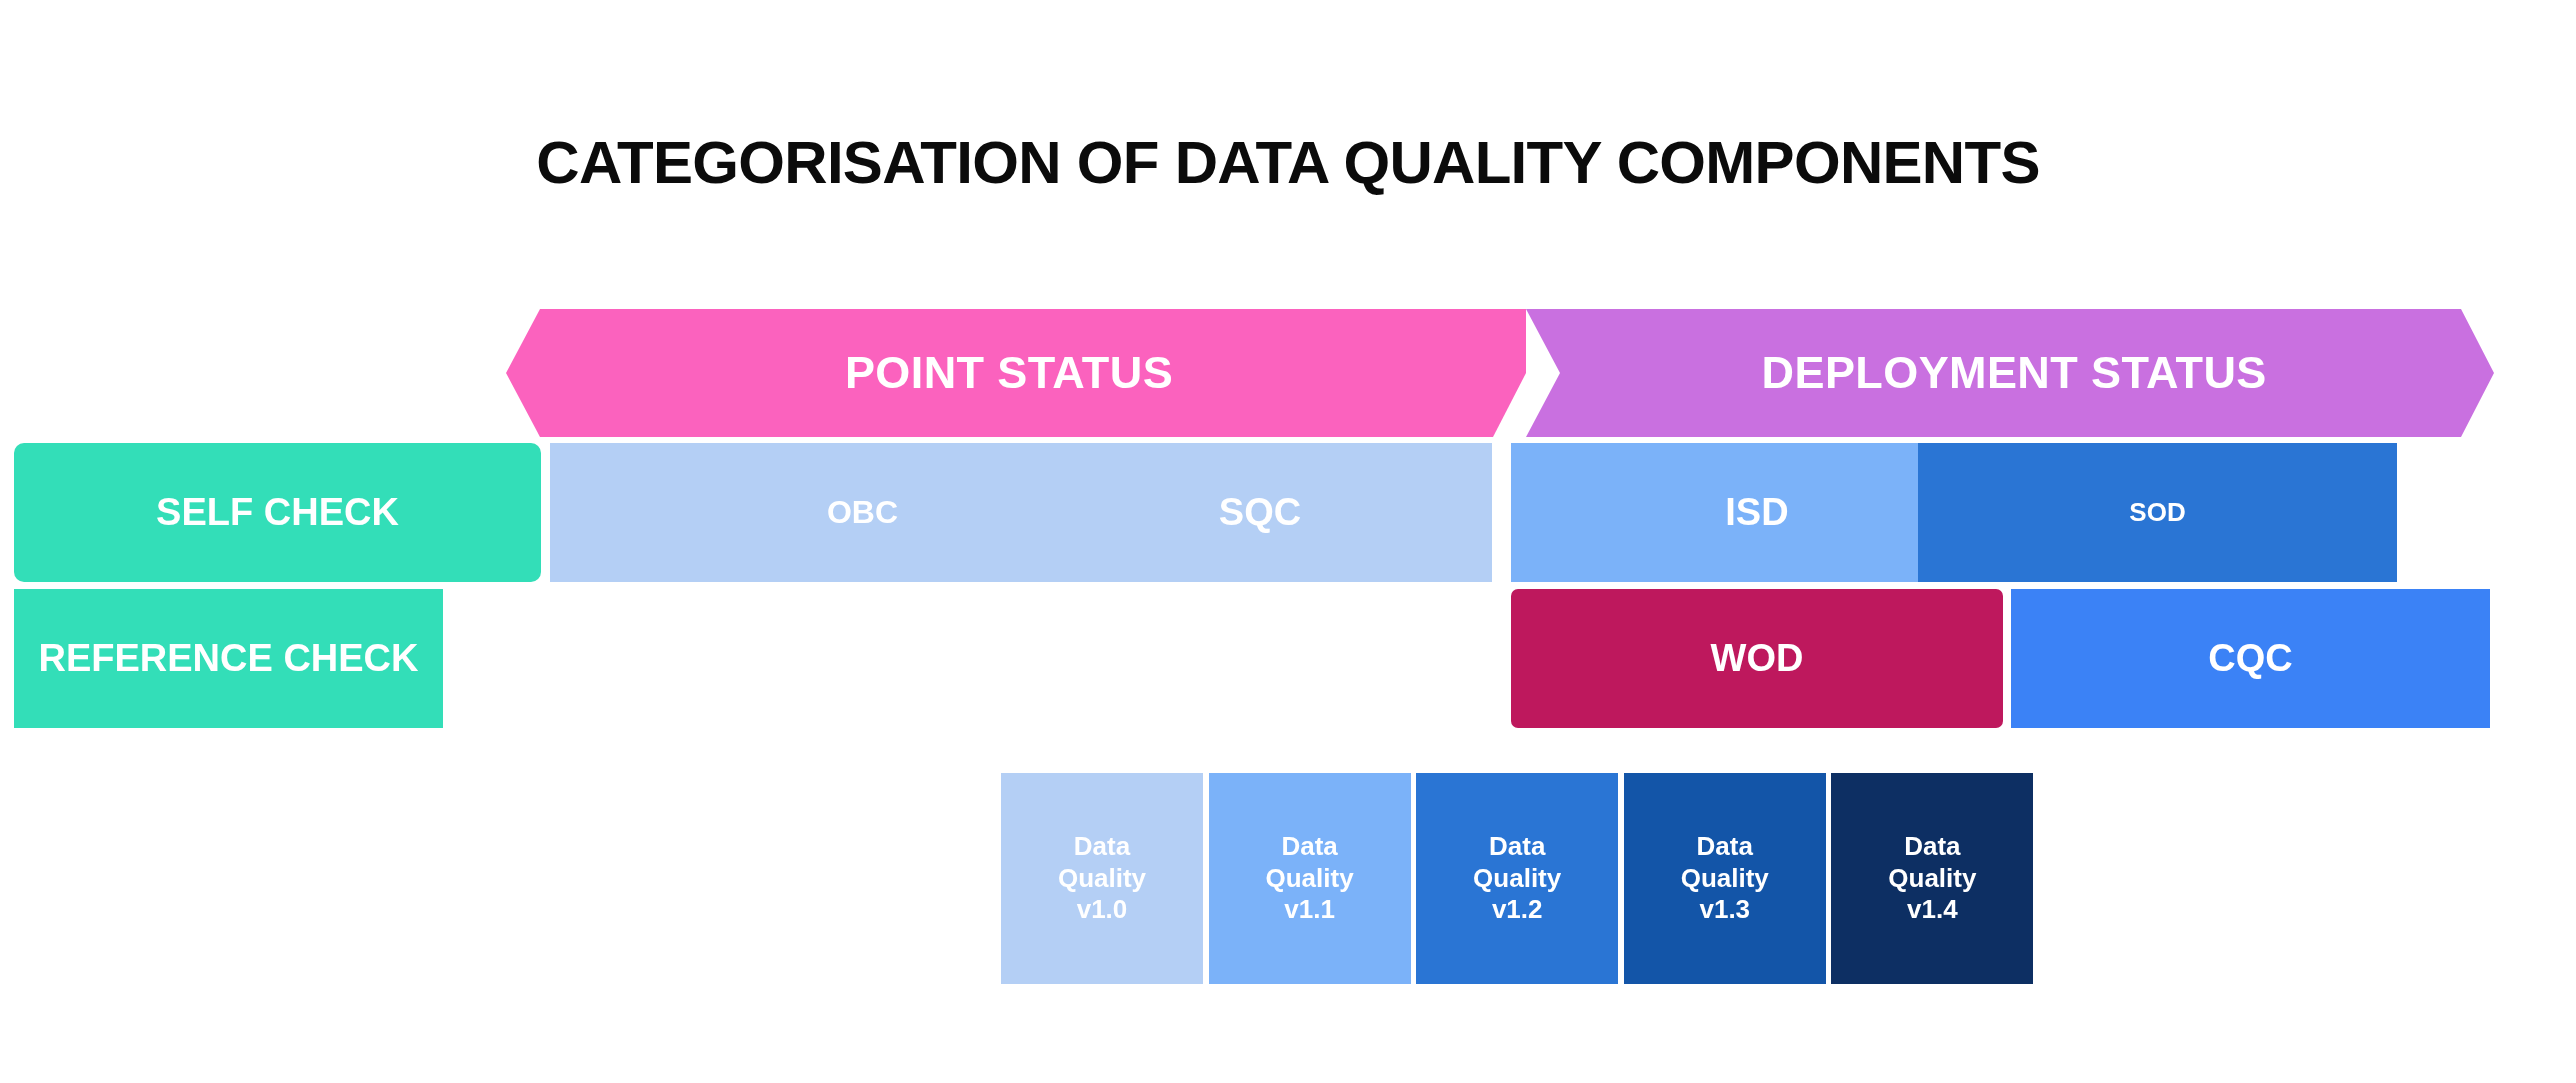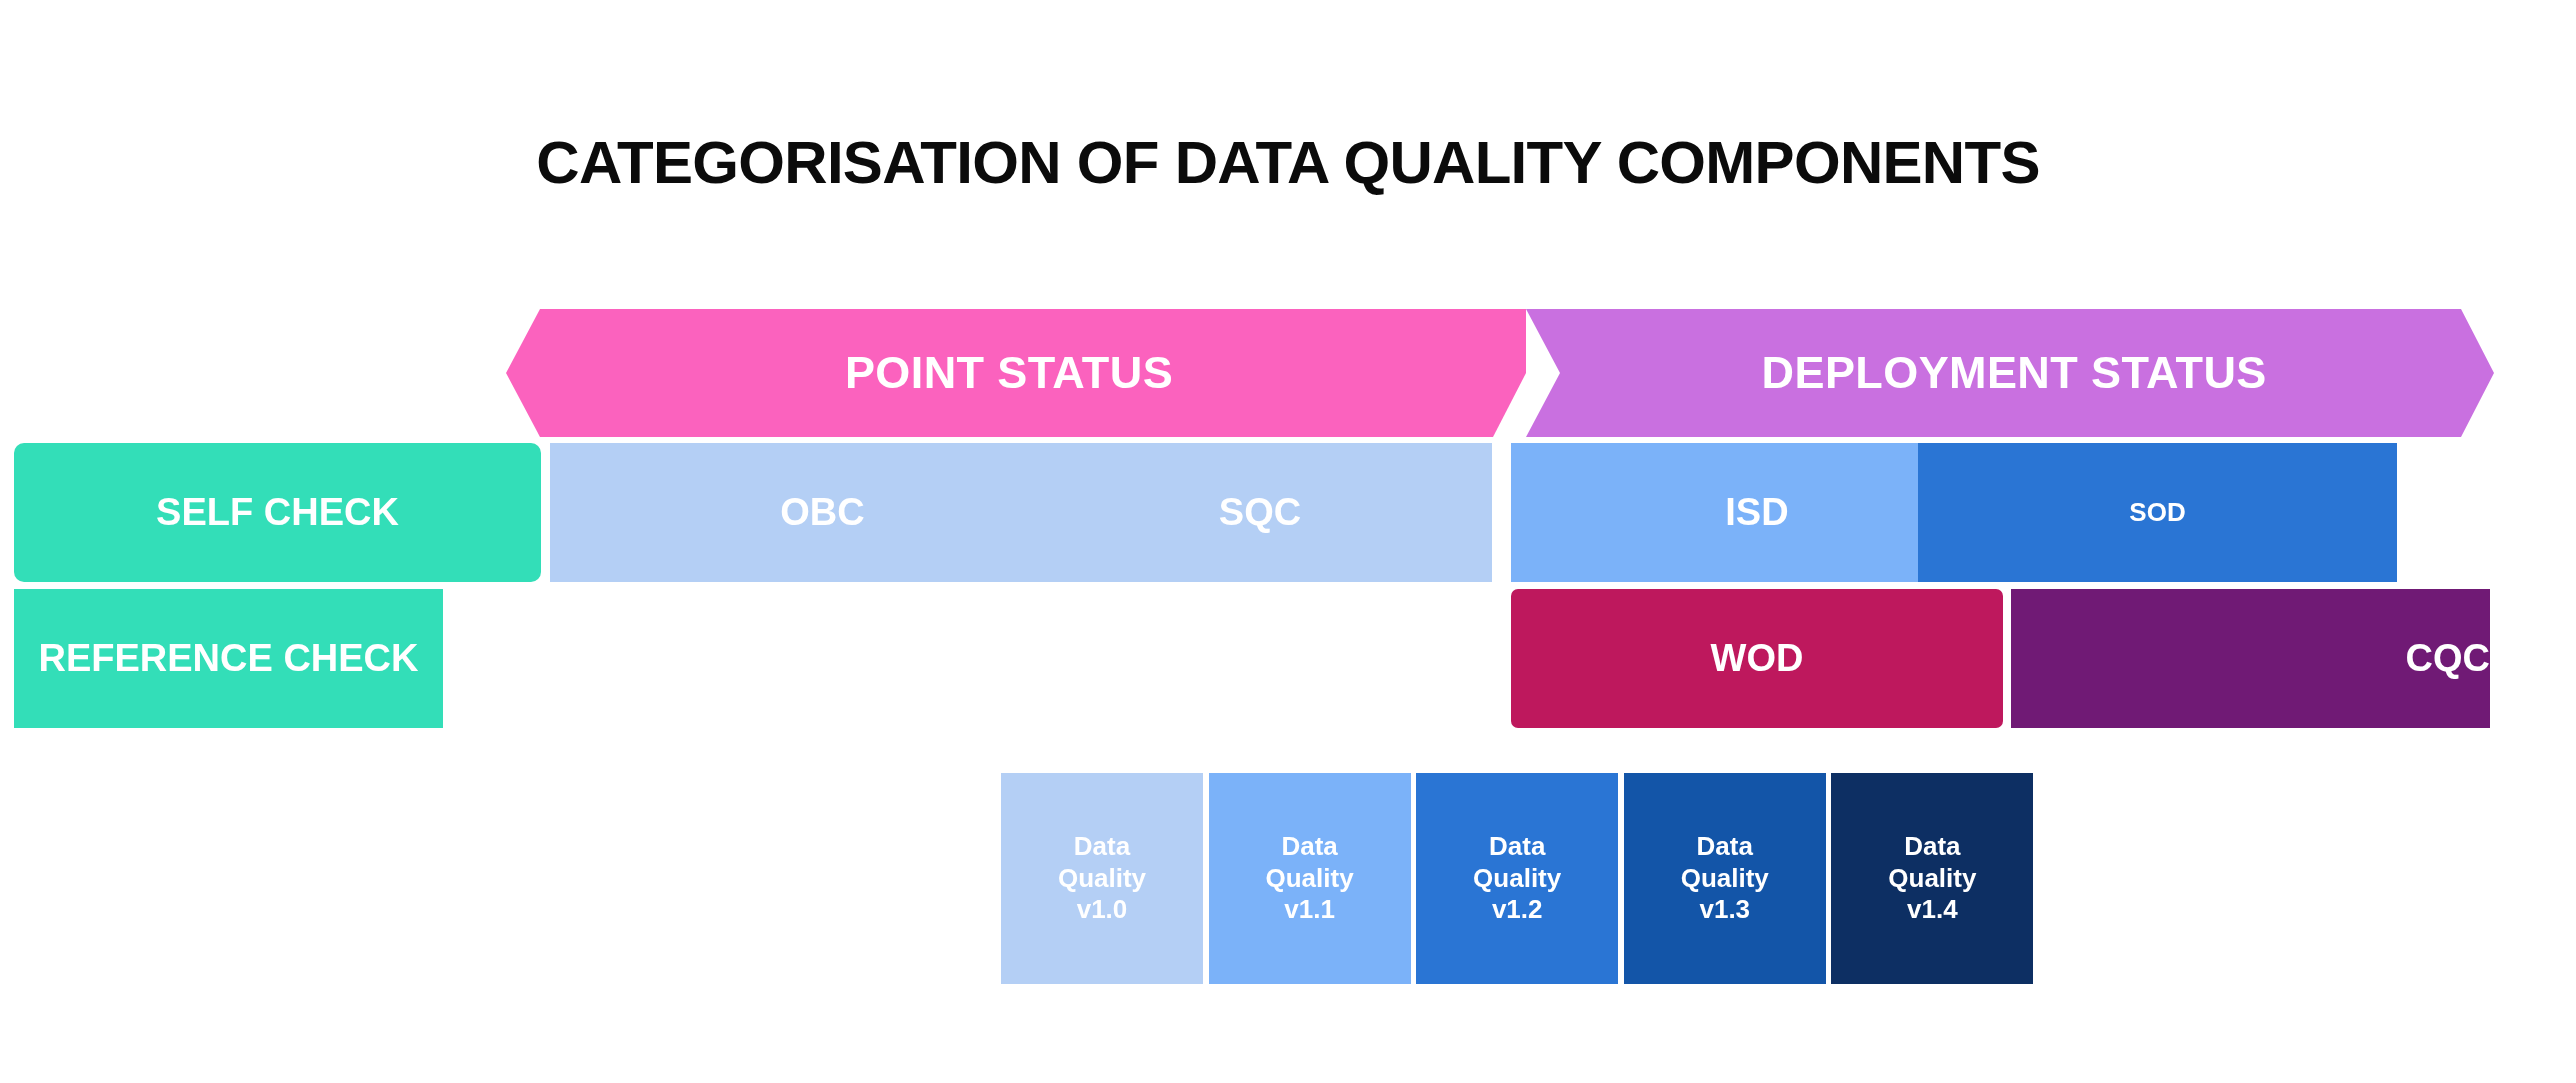--- a/index.html
+++ b/index.html
@@ -76,26 +76,26 @@
     font-weight: bold;
     white-space: nowrap;
   }
   .cell-label { pointer-events: none; }
 
   .row1 { top: 443px; height: 139px; }
   .row2 { top: 589px; height: 139px; }
 
   .c-selfcheck  { left: 14px;   width: 527px;  font-size: 38px; background: #33DEB8; border-radius: 10px; }
   .c-refcheck   { left: 14px;   width: 429px;  font-size: 38px; background: #33DEB8; }
-  .c-obc        { left: 550px;  width: 545px;  font-size: 38px; background: #B4CFF5; }
+  .c-obc        { left: 550px;  width: 545px;  font-size: 32px; background: #B4CFF5; padding-left: 40px; }
   .c-sqc        { left: 1028px; width: 464px;  font-size: 38px; background: #B4CFF5; }
   .c-isd        { left: 1511px; width: 492px;  font-size: 38px; background: #7BB2F9; }
   .c-sod        { left: 1918px; width: 479px;  font-size: 26px; background: #2A75D4; justify-content: center; }
   .c-wod        { left: 1511px; width: 492px;  font-size: 38px; background: #be185d; border-radius: 7px; }
-  .c-cqc        { left: 2011px; width: 479px;  font-size: 38px; background: #701a75; justify-content: flex-end; }
+  .c-cqc        { left: 2011px; width: 479px;  font-size: 38px; background: #3b82f6; }
 
   
   .legend {
     position: absolute;
     left: 973px;
     top: 773px;
     height: 183px;
     display: flex;
     gap: 5.6px;
     padding-left: 28px;

